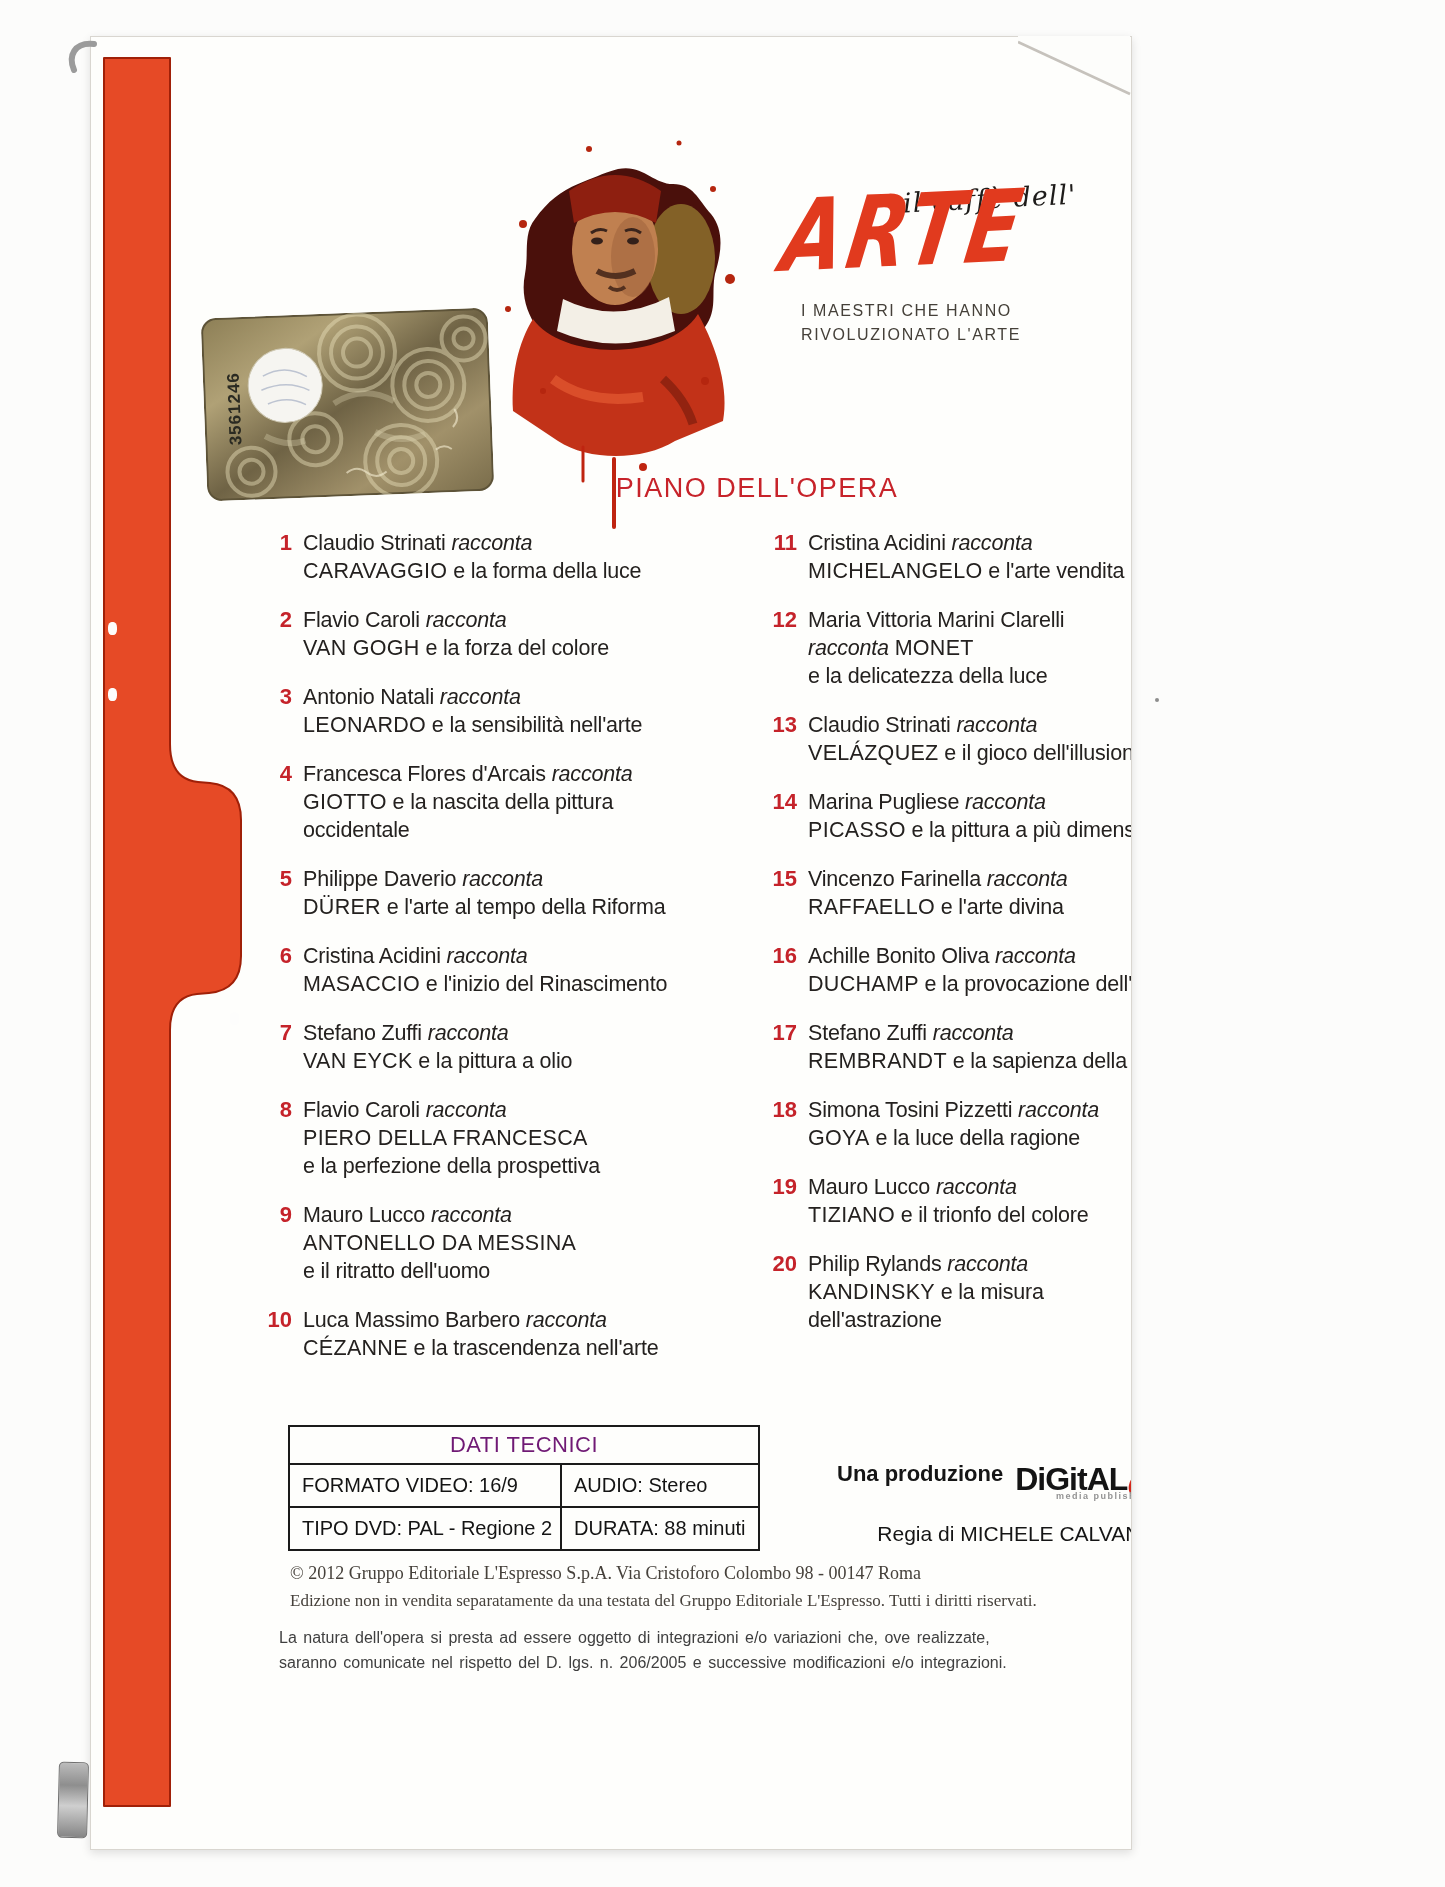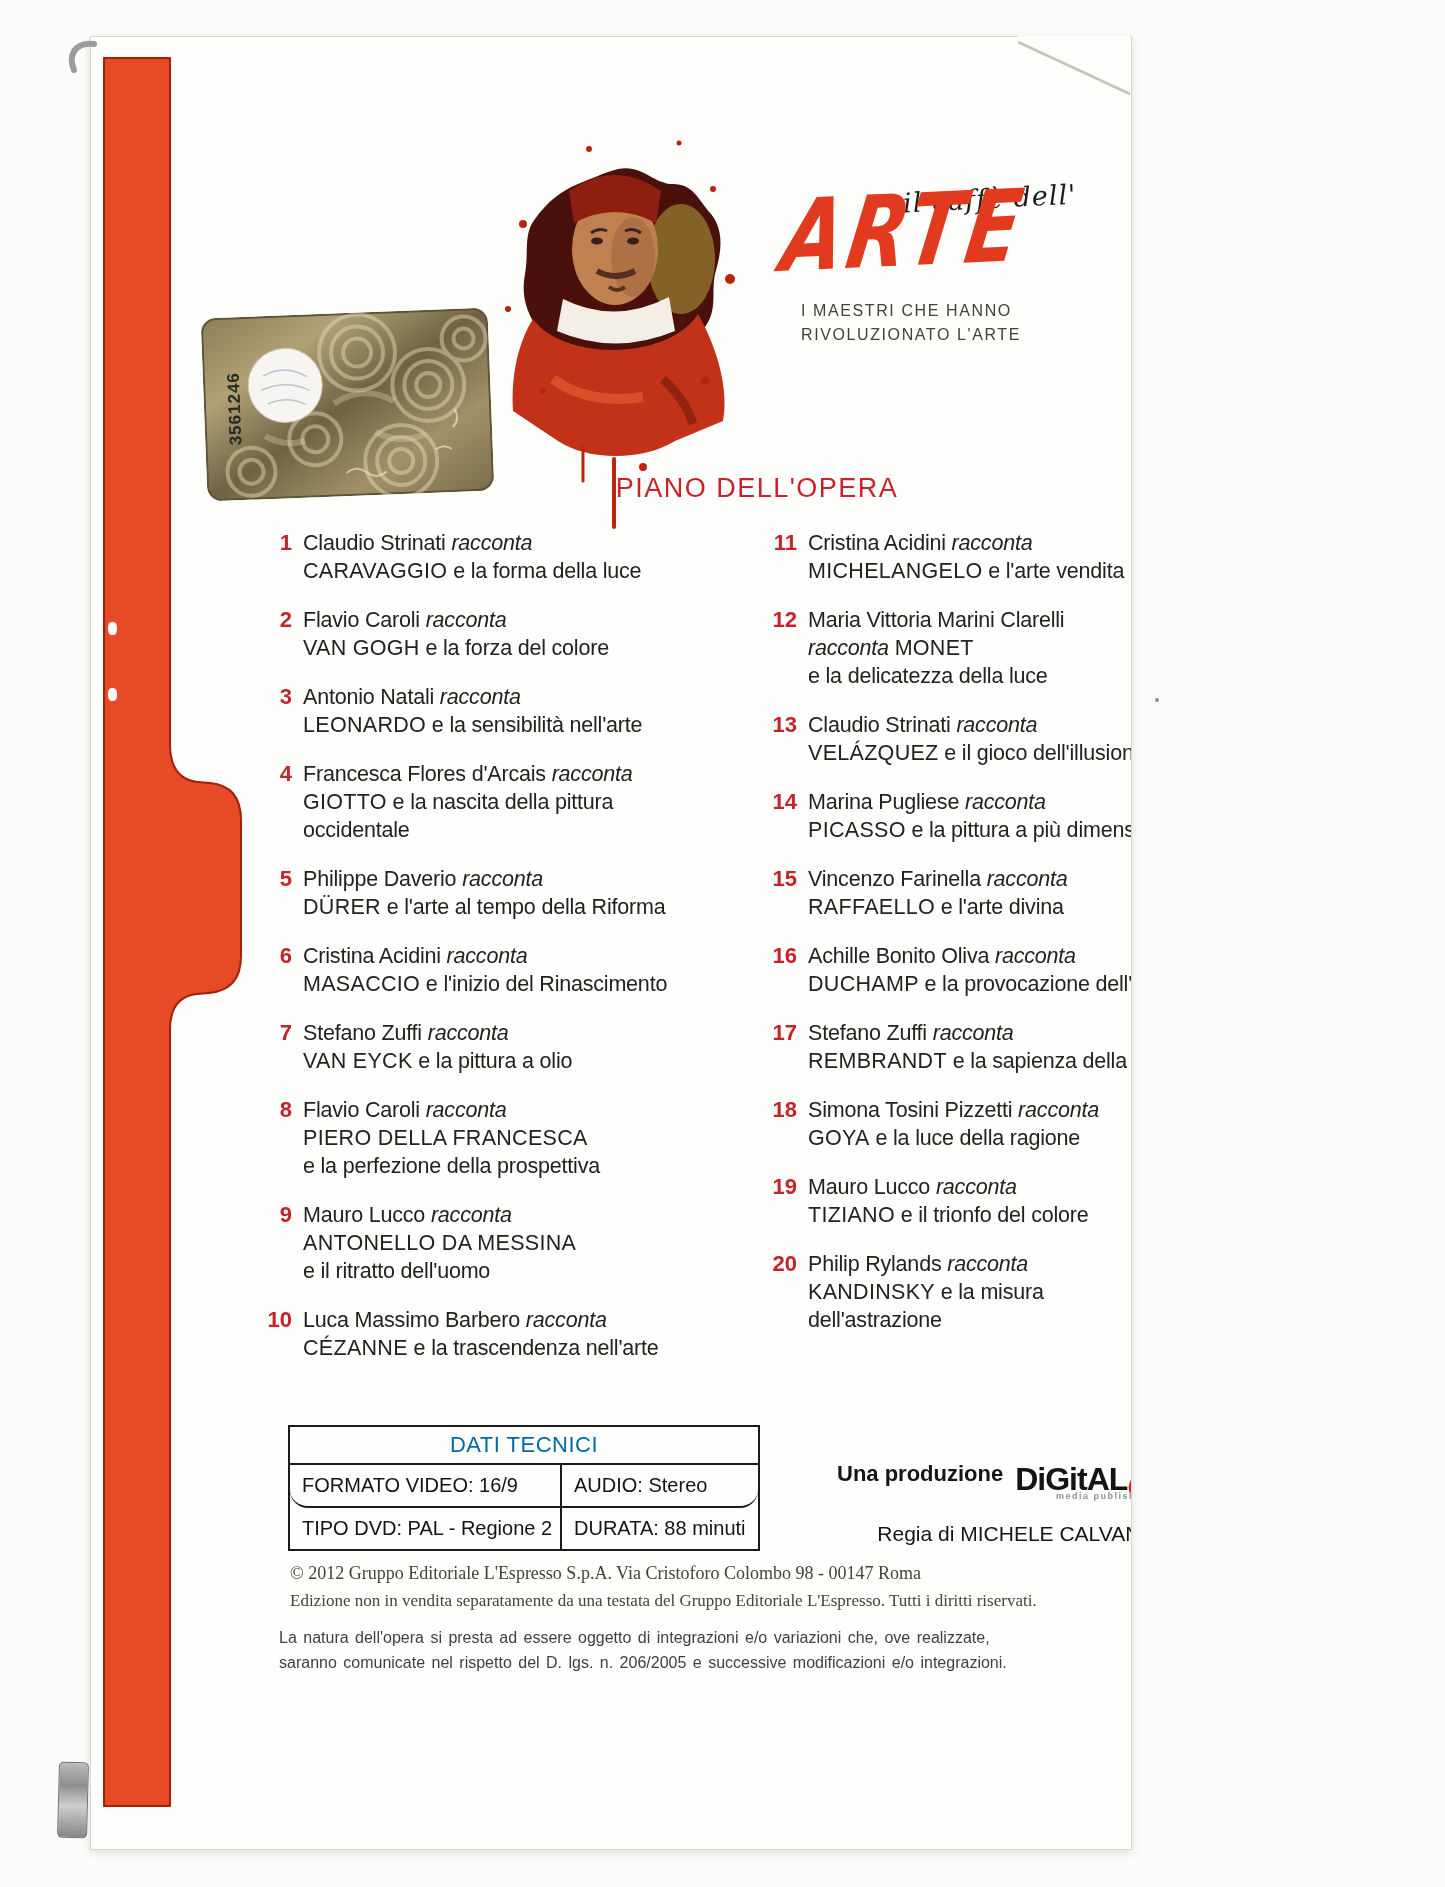--- a/index.html
+++ b/index.html
@@ -40,23 +40,23 @@
   #col-right{left:662px;}
   .ep{display:flex;margin-bottom:21px;}
   .ep-num{flex:none;width:44px;text-align:right;padding-right:11px;color:#c5232a;
           font-weight:bold;font-size:22px;line-height:28px;}
   .ep-line{font-size:21.5px;line-height:28px;white-space:nowrap;letter-spacing:-0.2px;color:#24211f;}
   .sg-i{font-style:italic;}
   .sg-a{letter-spacing:0.3px;}
 
   
   .tech{position:absolute;left:197px;top:1388px;width:468px;border:2px solid #1a1a1a;background:#fefefc;}
-  .tech-header{height:36px;line-height:36px;text-align:center;font-size:22px;color:#0369a1;
+  .tech-header{height:36px;line-height:36px;text-align:center;font-size:22px;color:#701a75;
                border-bottom:2px solid #1a1a1a;letter-spacing:.5px;}
-  .tech-row{display:flex;height:41px;border-radius:18px;}
+  .tech-row{display:flex;height:41px;}
   .tech-row.first{border-bottom:2px solid #1a1a1a;}
   .tech-cell{line-height:41px;font-size:20px;color:#141414;padding-left:12px;white-space:nowrap;overflow:hidden;}
   .tech-cell.c0{width:258px;flex:none;border-right:2px solid #1a1a1a;}
   .tech-cell.c1{flex:1;}
 
   
   .prod{position:absolute;left:746px;top:1424px;width:360px;}
   .prod-line1{display:flex;font-size:22px;font-weight:bold;color:#151515;white-space:nowrap;}
   .brand-wrap{position:relative;display:inline-block;margin-left:12px;}
   .brand{font-size:32px;font-weight:bold;letter-spacing:-1px;color:#141414;}

